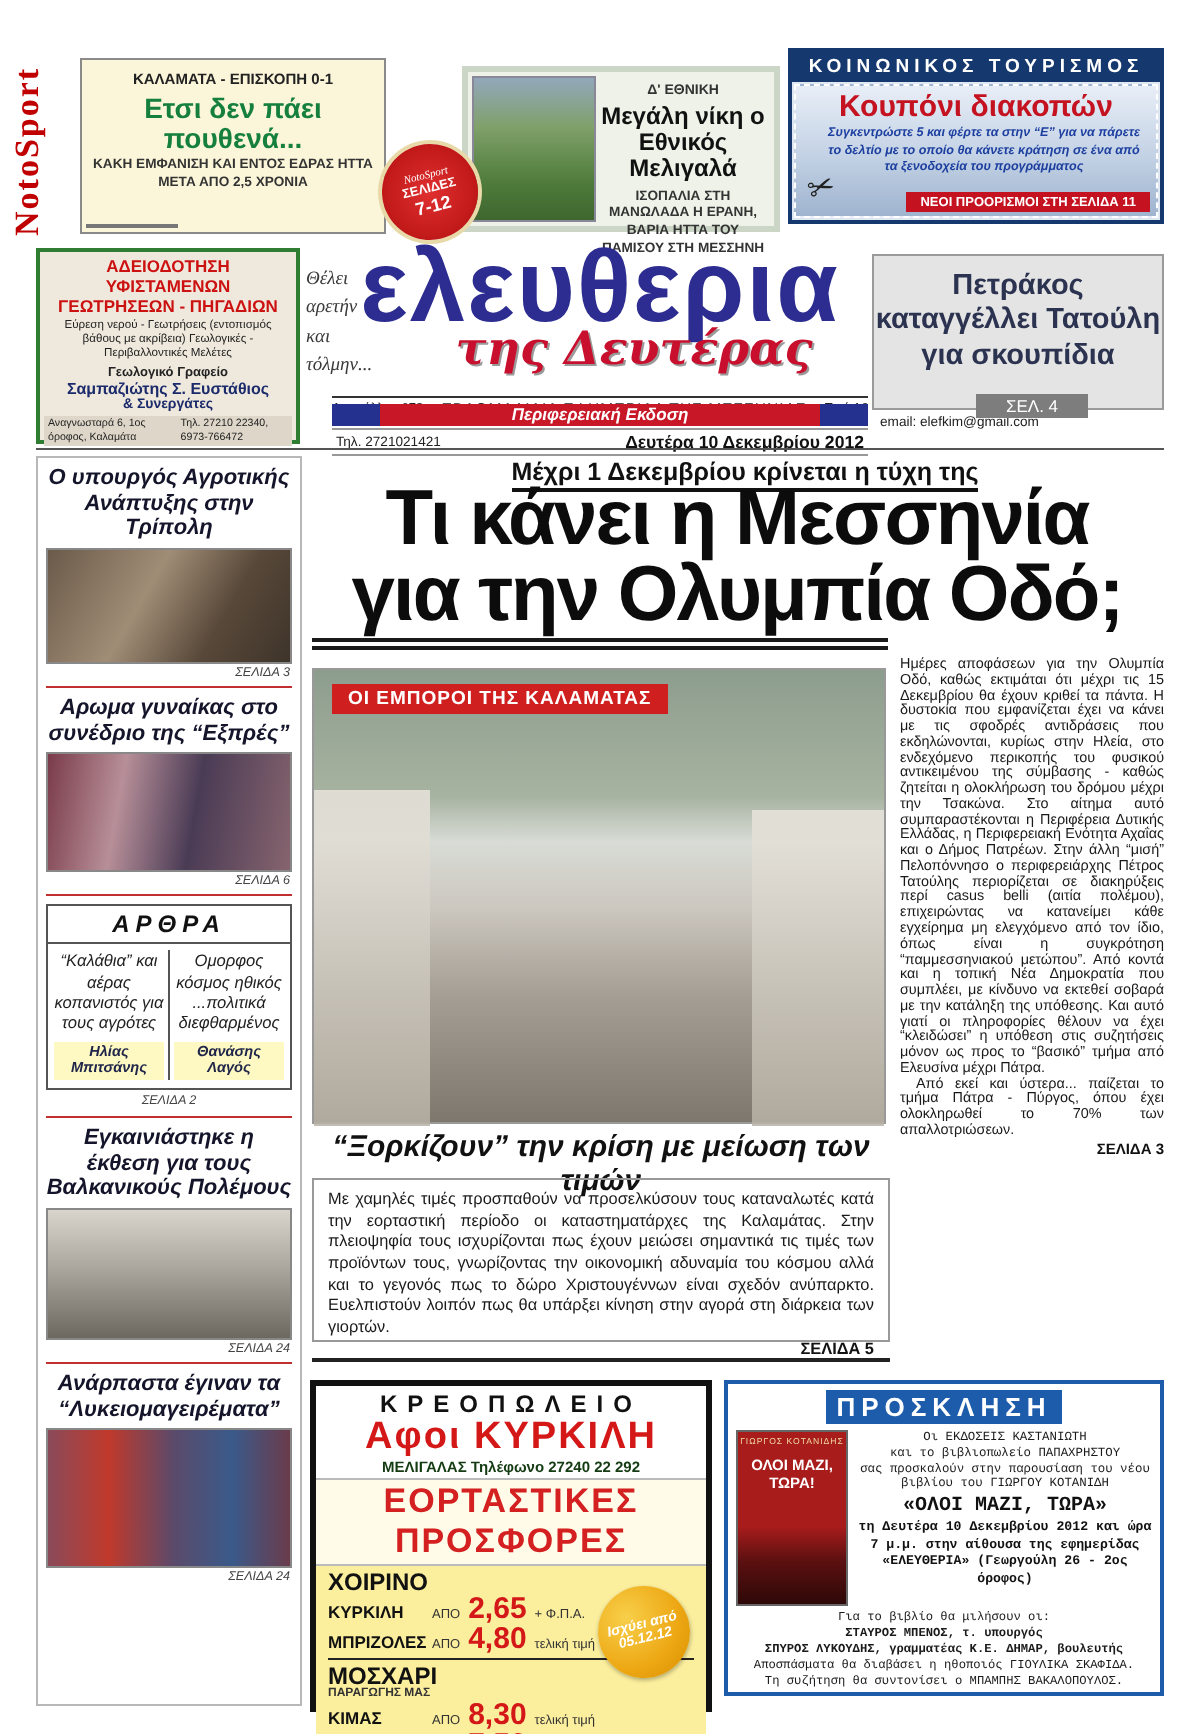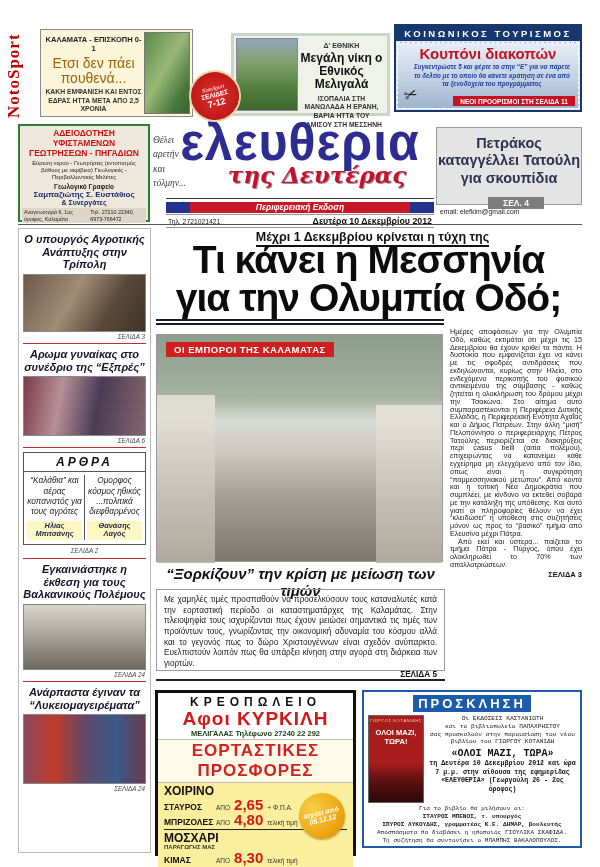--- a/index.html
+++ b/index.html
@@ -4,24 +4,24 @@
 <style>
   * { margin:0; padding:0; box-sizing:border-box; }
   html,body { background:#fff; }
   body { font-family:"Liberation Sans", sans-serif; width:600px; height:867px; position:relative; overflow:hidden; }
   .abs { position:absolute; }
 
   
   .noto-vert { left:4px; top:30px; width:34px; height:92px; color:#c00000;
     font-family:"Liberation Serif", serif; font-weight:bold; font-size:17px;
     writing-mode:vertical-rl; transform:rotate(180deg); text-align:center; letter-spacing:1px; }
-  .match-box { left:40px; top:29px; width:153px; height:88px; border:1px solid #8a8a8a; background:#fbf6d9; display:flex; padding:2px; }
+  .match-box { left:40px; top:29px; width:153px; height:88px; border:1px solid #8a8a8a; background:#fbf6d9; display:flex; padding:2px;flex-direction:column; }
   .match-text { flex:1; padding:3px 2px; text-align:center; }
   .match-kicker { font-size:7.5px; font-weight:bold; color:#222; }
-  .match-title { font-size:14px; font-weight:normal; color:#a16207; line-height:1.05; margin:3px 0; }
+  .match-title { font-size:14px; font-weight:bold; color:#15803d; line-height:1.05; margin:3px 0; }
   .match-sub { font-size:6.8px; font-weight:bold; color:#333; line-height:1.25; }
   .match-photo { width:46px; background:linear-gradient(120deg,#5a8a4a,#9ab878 45%,#47763b 80%,#39642f); border:1px solid #777; }
   .star-badge { left:191px; top:72px; width:48px; height:48px; background:radial-gradient(circle,#e03030 0%,#c01818 70%); border-radius:50%;
     transform:rotate(-14deg); color:#fff; display:flex; flex-direction:column; justify-content:center; text-align:center;
     box-shadow:0 0 0 2px #e8d9a8; z-index:3; }
   .star-l1 { font-size:5.5px; font-style:italic; font-family:"Liberation Serif", serif; }
   .star-l2 { font-size:6.5px; font-weight:bold; }
   .star-l3 { font-size:9px; font-weight:bold; }
   .eth-box { left:231px; top:33px; width:159px; height:83px; border:3px solid #ccd6c6; background:#eef2e8; display:flex; padding:2px; }
   .eth-photo { width:62px; background:linear-gradient(180deg,#93a7bb 0%,#7fa069 35%,#4d7a3a 75%,#3e662e); border:1px solid #889; }
@@ -53,21 +53,21 @@
   .mh-issue,.mh-price { font-size:6.5px; color:#222; }
   .mh-sub { font-size:7.8px; color:#222; letter-spacing:0.5px; }
   .edition-bar { left:166px; top:202px; width:268px; height:11px; color:#fff; font-size:8.5px; font-weight:bold; font-style:italic; text-align:center; line-height:11px;
     background:linear-gradient(90deg,#24318f 0%,#24318f 9%,#c81828 9%,#c81828 91%,#24318f 91%); }
   .mh-bottom { left:166px; top:214px; width:268px; display:flex; justify-content:space-between; align-items:center; border-top:1px solid #999; border-bottom:1px solid #999; padding:1px 2px; }
   .mh-tel { font-size:6.8px; color:#222; }
   .mh-date { font-size:8.8px; font-weight:bold; color:#111; }
   .mh-email { left:440px; top:208px; width:140px; font-size:6.8px; color:#222; }
   .teaser { left:436px; top:127px; width:146px; height:78px; background:#e4e4e4; border:1px solid #9a9a9a; text-align:center; padding-top:7px; }
   .teaser-title { font-size:14.5px; font-weight:bold; color:#2c3350; line-height:1.2; }
-  .teaser-page { left:488px; top:197px; width:56px; background:#7d7d7d; color:#fff; font-size:8.5px; font-weight:bold; text-align:center; padding:1px 0; }
+  .teaser-page { left:488px; top:197px; width:56px; background:#7d7d7d; color:#fff; font-size:8.5px; font-weight:normal; text-align:center; padding:1px 0; }
   .top-rule { left:18px; top:224px; width:564px; height:1px; background:#555; }
 
   
   .lead-kicker-wrap { left:150px; top:227px; width:445px; text-align:center; }
   .lead-kicker { display:inline-block; font-size:12.5px; font-weight:bold; color:#111; border-bottom:2px solid #111; padding-bottom:1px; }
   .headline { left:140px; top:241px; width:457px; text-align:center; font-weight:800; font-size:39px; line-height:0.98; color:#0c0c0c; letter-spacing:-1px; }
   .headline span { display:block; }
   .headline-rule { left:156px; top:319px; width:288px; height:6px; border-top:2px solid #1a1a1a; border-bottom:2px solid #1a1a1a; }
 
   
@@ -290,21 +290,21 @@
 </div>
 
 <div class="abs butcher">
   <div class="bt-type">ΚΡΕΟΠΩΛΕΙΟ</div>
   <div class="bt-name">Αφοι ΚΥΡΚΙΛΗ</div>
   <div class="bt-contact">ΜΕΛΙΓΑΛΑΣ  Τηλέφωνο  27240 22 292</div>
   <div class="bt-offers">ΕΟΡΤΑΣΤΙΚΕΣ ΠΡΟΣΦΟΡΕΣ</div>
   <div class="bt-yellow">
     <div class="bt-sec">ΧΟΙΡΙΝΟ</div>
     <div class="bt-row">
-      <span class="bt-item">ΣΤΑΥΡΟΣ</span>
+      <span class="bt-item">ΚΥΡΚΙΛΗ</span>
       <span class="bt-from">ΑΠΟ</span>
       <span class="bt-price">2,65</span>
       <span class="bt-note">+ Φ.Π.Α.</span>
     </div>
     <div class="bt-row">
       <span class="bt-item">ΜΠΡΙΖΟΛΕΣ</span>
       <span class="bt-from">ΑΠΟ</span>
       <span class="bt-price">4,80</span>
       <span class="bt-note">τελική τιμή</span>
     </div>

